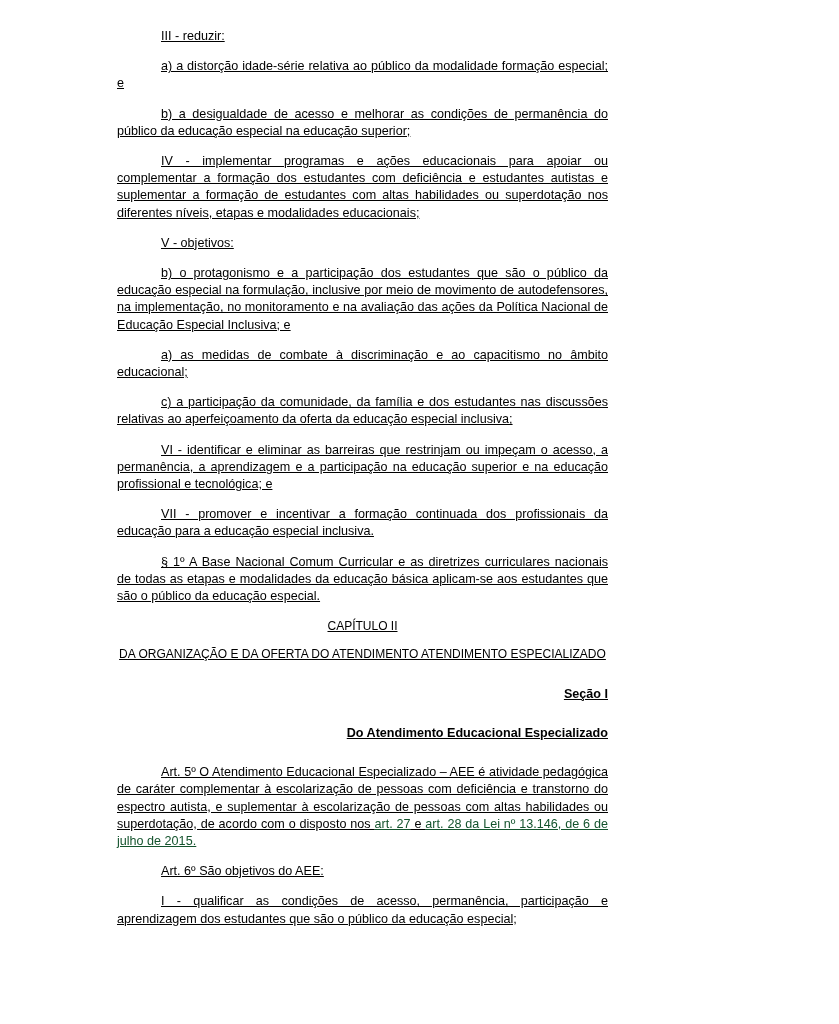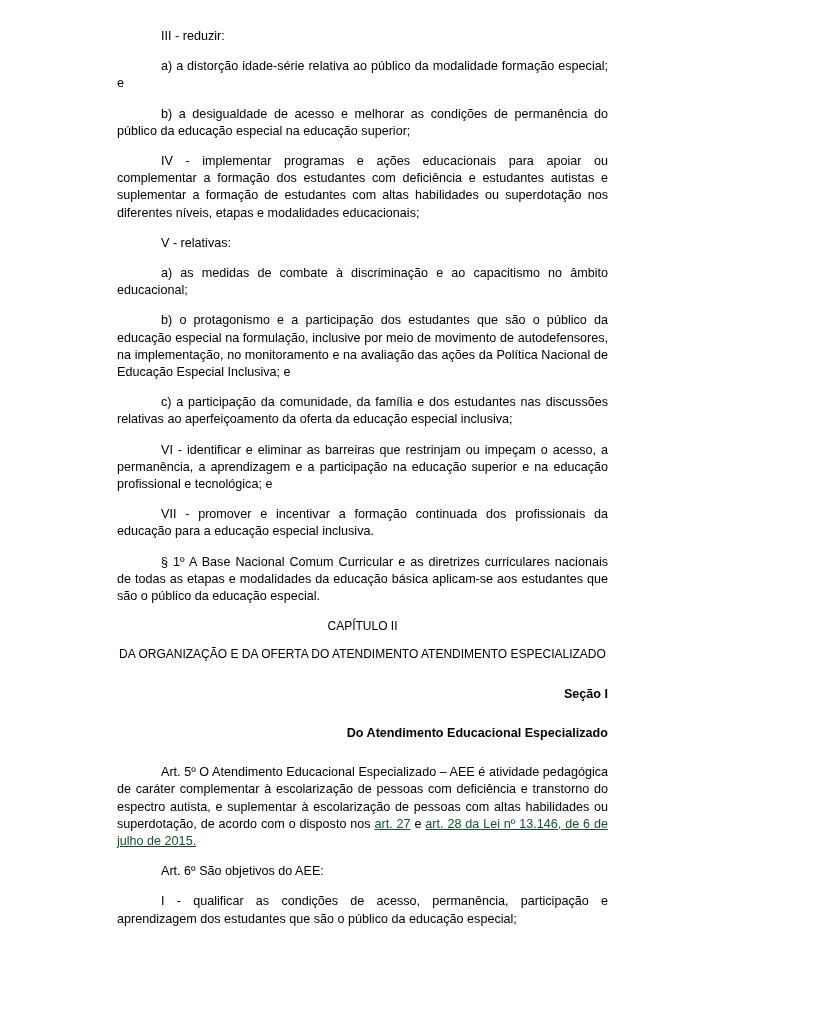--- a/index.html
+++ b/index.html
@@ -13,20 +13,21 @@
     font-family: "Liberation Sans", sans-serif;
     color: #000000;
     overflow: hidden;
   }
   .page {
     box-sizing: border-box;
     width: 723px;
     height: 1024px;
     padding: 28px 115px 0 117px;
     background: #ffffff;
+    text-decoration: underline;
   }
   p {
     margin: 0 0 0 0;
     font-size: 12.6px;
     line-height: 17.2px;
     text-align: justify;
     text-justify: inter-word;
   }
   .para {
     margin-bottom: 13px;
@@ -55,23 +56,23 @@
 </style>
 </head>
 <body>
 
 <div class="page">
 
   <p class="para indent">III - reduzir:</p>
   <p class="para indent">a) a distorção idade-série relativa ao público da modalidade formação especial; e</p>
   <p class="para indent">b) a desigualdade de acesso e melhorar as condições de permanência do público da educação especial na educação superior;</p>
   <p class="para indent">IV - implementar programas e ações educacionais para apoiar ou complementar a formação dos estudantes com deficiência e estudantes autistas e suplementar a formação de estudantes com altas habilidades ou superdotação nos diferentes níveis, etapas e modalidades educacionais;</p>
-  <p class="para indent">V - relativas:</p>
+  <p class="para indent">V - objetivos:</p>
+  <p class="para indent">b) o protagonismo e a participação dos estudantes que são o público da educação especial na formulação, inclusive por meio de movimento de autodefensores, na implementação, no monitoramento e na avaliação das ações da Política Nacional de Educação Especial Inclusiva; e</p>
   <p class="para indent">a) as medidas de combate à discriminação e ao capacitismo no âmbito educacional;</p>
-  <p class="para indent">b) o protagonismo e a participação dos estudantes que são o público da educação especial na formulação, inclusive por meio de movimento de autodefensores, na implementação, no monitoramento e na avaliação das ações da Política Nacional de Educação Especial Inclusiva; e</p>
   <p class="para indent">c) a participação da comunidade, da família e dos estudantes nas discussões relativas ao aperfeiçoamento da oferta da educação especial inclusiva;</p>
   <p class="para indent">VI - identificar e eliminar as barreiras que restrinjam ou impeçam o acesso, a permanência, a aprendizagem e a participação na educação superior e na educação profissional e tecnológica; e</p>
   <p class="para indent">VII - promover e incentivar a formação continuada dos profissionais da educação para a educação especial inclusiva.</p>
   <p class="para indent">§ 1º  A Base Nacional Comum Curricular e as diretrizes curriculares nacionais de todas as etapas e modalidades da educação básica aplicam-se aos estudantes que são o público da educação especial.</p>
 
   <div class="cap-block">
     <p class="heading-center gap-sm">CAPÍTULO II</p>
     <p class="heading-center gap-lg">DA ORGANIZAÇÃO E DA OFERTA DO ATENDIMENTO ATENDIMENTO ESPECIALIZADO</p>
   </div>
 

